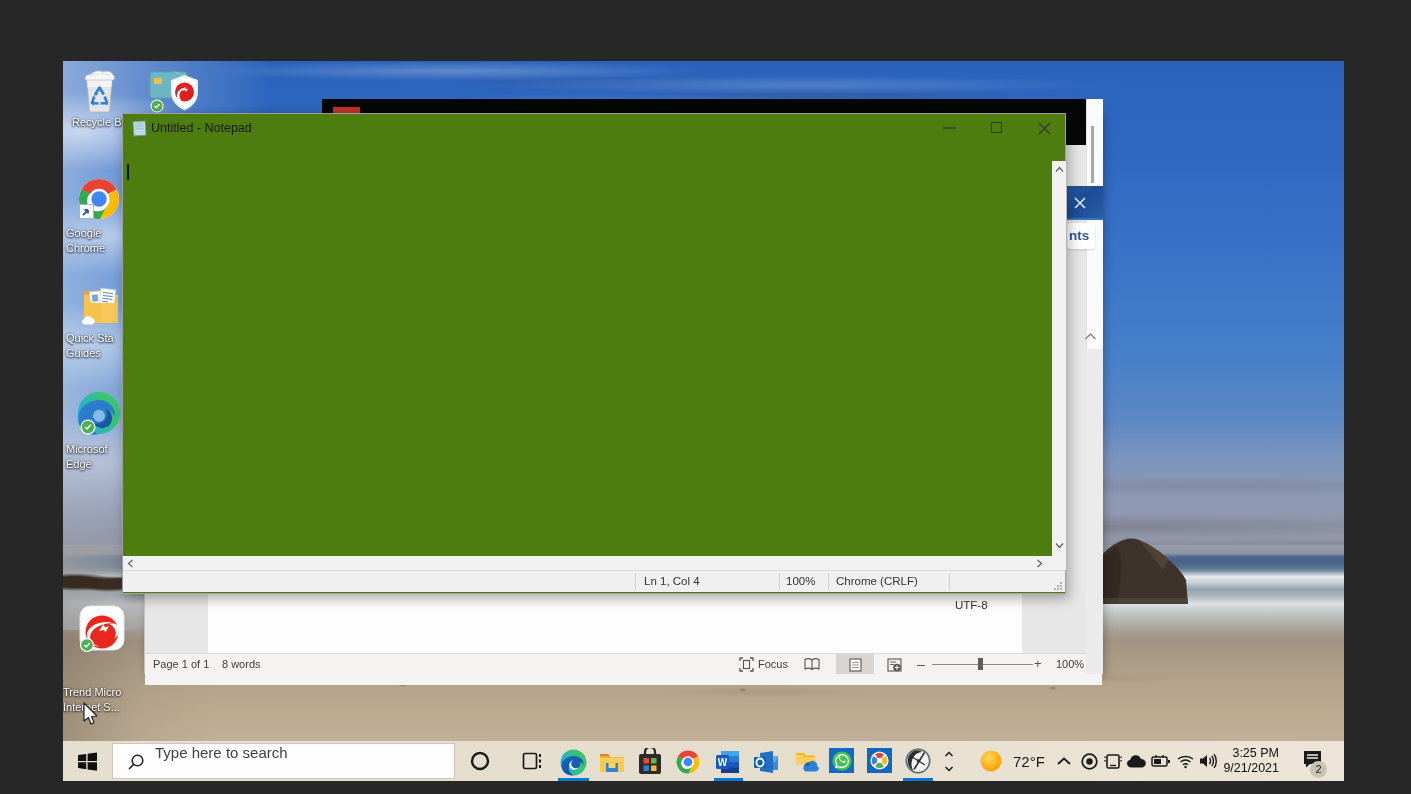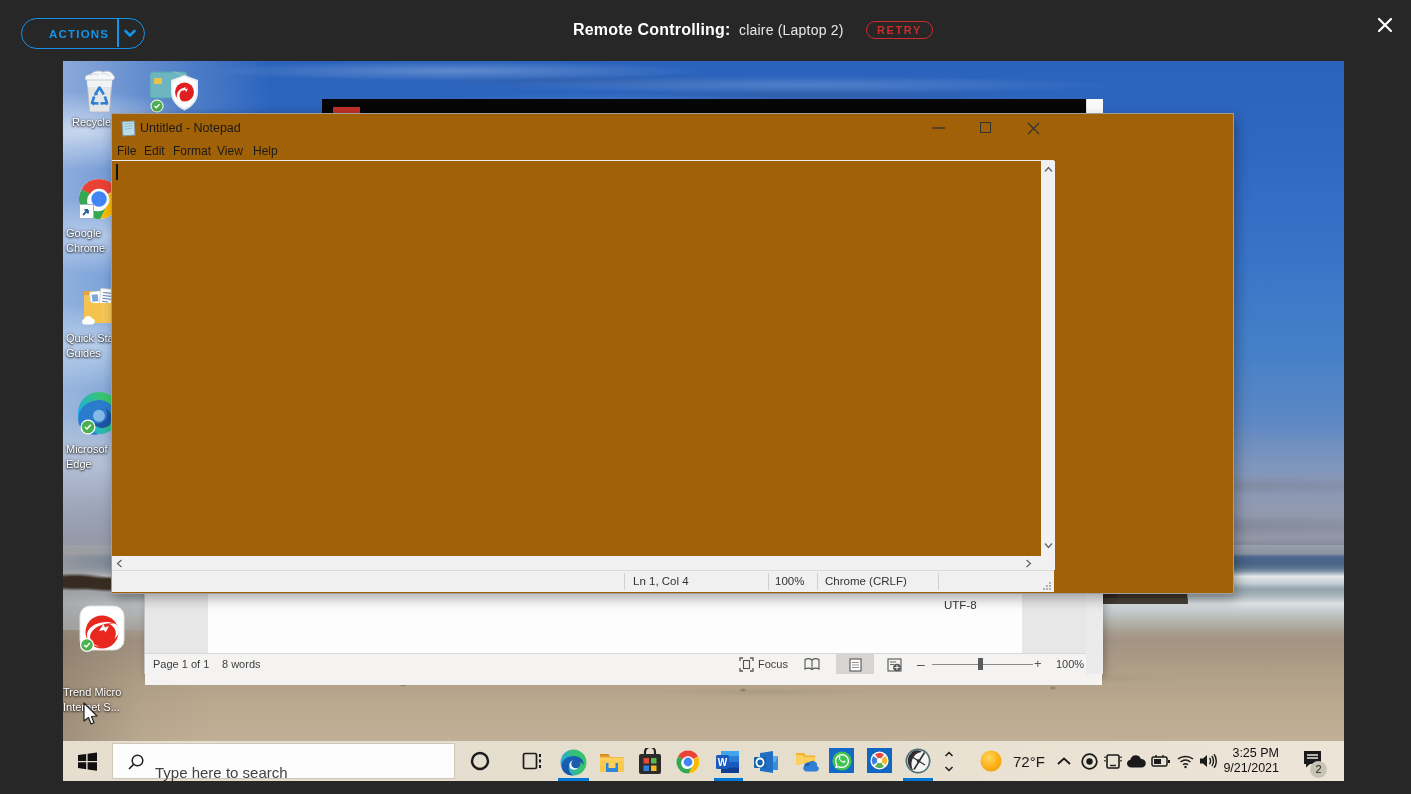--- a/index.html
+++ b/index.html
@@ -76,49 +76,34 @@
   .win { position:absolute; background:#fff; }
 
   
   #word { left:81px; top:52px; width:959px; height:561px; background:#e7e7e7;
     border:1px solid #c3c3c3; box-shadow:2px 3px 8px rgba(0,0,0,0.25); }
   #wpage { position:absolute; left:63px; top:0; width:814px; height:539px; background:#fdfdfd; }
   #wstatus { position:absolute; left:0; top:539px; width:957px; height:32px; background:#f4f3f2;
     border-top:1px solid #d8d8d8; font-size:11px; color:#3d3d3d; }
 
   
-  #notepad { left:48px; top:52px; width:1123px; height:481px; background:#a16207;
+  #notepad { left:59px; top:52px; width:944px; height:481px; background:#4d7c0f;
     border:1px solid #9f9f9f; box-shadow:3px 5px 12px rgba(0,0,0,0.3); }
 
   
   #taskbar { position:absolute; left:0; top:680px; width:1281px; height:40px;
     background:linear-gradient(90deg, #e6dfd0 0%, #e5decd 60%, #e9e1d2 72%, #ece4d6 100%); }
 
   .dlabel { position:absolute; text-align:left; font-size:11px; color:#fff;
     text-shadow:0 1px 2px rgba(0,0,0,0.85), 0 0 3px rgba(0,0,0,0.6); line-height:14.5px; }
 </style>
 </head>
 <body>
 <div id="stage">
 
-  <div id="topbar">
-    <div id="actbtn">
-      <div class="lbl">ACTIONS</div>
-      <div class="div"></div>
-      <svg width="14" height="11" viewBox="0 0 14 11">
-          <path d="M2.5 3 L7 7.5 L11.5 3" fill="none" stroke="#1593e8" stroke-width="2.6" stroke-linecap="round" stroke-linejoin="round"></path>
-        </svg>
-    </div>
-    <div id="rtitle">Remote Controlling:</div>
-    <div id="rname">claire (Laptop 2)</div>
-    <div id="retry">RETRY</div>
-    <svg id="topx" width="16" height="16" viewBox="0 0 16 16">
-        <path d="M2 2 L14 14 M14 2 L2 14" stroke="#fff" stroke-width="2.2" stroke-linecap="round"></path>
-      </svg>
-  </div>
 
   <div id="desktop">
     <div id="sky"></div>
     <div id="clouds"></div>
     <div id="hazeband"></div>
     <div id="ocean"></div>
     <div id="sand"></div>
     <div id="lrocks"></div>
     <svg id="rrock" class="abs" style="left:1030px; top:475px;" width="100" height="68" viewBox="0 0 100 68">
       <path d="M0 68 L0 30 C6 22 12 14 22 8 C30 3 38 1 46 4 C58 9 68 16 76 24 C84 31 90 38 93 44 L95 68 Z" fill="#3d332a"></path>
@@ -297,27 +282,20 @@
       </svg>
       <span class="abs" style="left:28px;top:7px;font-size:12.5px;color:#1a1a1a;">Untitled - Notepad</span>
       <svg class="abs" style="left:820px;top:13px;" width="14" height="2" viewBox="0 0 14 2">
           <path d="M0 1 L13 1" stroke="#333" stroke-width="1.3"></path>
         </svg>
       <div class="abs" style="left:868px;top:8px;width:11px;height:11px;border:1.3px solid #333;"></div>
       <svg class="abs" style="left:915px;top:8px;" width="13" height="13" viewBox="0 0 13 13">
           <path d="M1 1 L12 12 M12 1 L1 12" stroke="#333" stroke-width="1.2"></path>
         </svg>
 
-      <div class="abs" style="left:0;top:28px;width:942px;height:19px;border-bottom:1px solid #ececec;font-size:12px;color:#1a1a1a;">
-        <span class="abs" style="left:5px;top:2px;">File</span>
-        <span class="abs" style="left:32px;top:2px;">Edit</span>
-        <span class="abs" style="left:61px;top:2px;">Format</span>
-        <span class="abs" style="left:105px;top:2px;">View</span>
-        <span class="abs" style="left:141px;top:2px;">Help</span>
-      </div>
 
       <div class="abs" style="left:4px;top:50px;width:1.5px;height:16px;background:#111;"></div>
 
       <div class="abs" style="left:929px;top:47px;width:14px;height:395px;background:#f1f1f1;">
         <svg class="abs" style="left:3px;top:5px;" width="9" height="7" viewBox="0 0 9 7">
             <path d="M1 5.5 L4.5 1.5 L8 5.5" stroke="#606060" stroke-width="1.2" fill="none"></path>
           </svg>
         <svg class="abs" style="left:3px;top:381px;" width="9" height="7" viewBox="0 0 9 7">
             <path d="M1 1.5 L4.5 5.5 L8 1.5" stroke="#606060" stroke-width="1.2" fill="none"></path>
           </svg>
@@ -362,21 +340,21 @@
           <path d="M0 10.3 L8.2 10.3 L8.2 17.2 L0 16.1 Z"></path>
           <path d="M9.6 10.3 L19 10.3 L19 18.7 L9.6 17.4 Z"></path>
         </g>
       </svg>
 
       <div class="abs" style="left:49px;top:2px;width:343px;height:36px;background:#fdfdfd;border:1px solid #cfc8ba;">
         <svg class="abs" style="left:14px;top:9px;" width="18" height="18" viewBox="0 0 18 18">
           <circle cx="10.5" cy="7.5" r="5.3" fill="none" stroke="#222" stroke-width="1.5"></circle>
           <path d="M6.6 11.4 L2 16" stroke="#222" stroke-width="1.5"></path>
         </svg>
-        <span class="abs" style="left:42px;top:20px;font-size:15px;color:#424242;text-align:right;">Type here to search</span>
+        <span class="abs" style="left:42px;top:0;font-size:15px;color:#424242;text-align:right;">Type here to search</span>
       </div>
 
       <svg class="abs" style="left:407px;top:10px;" width="20" height="20" viewBox="0 0 20 20">
         <circle cx="10" cy="10" r="8" fill="none" stroke="#1a1a1a" stroke-width="2.4"></circle>
       </svg>
 
       <svg class="abs" style="left:459px;top:11px;" width="20" height="18" viewBox="0 0 20 18">
         <rect x="1.5" y="1.5" width="13" height="15" rx="1.5" fill="none" stroke="#1a1a1a" stroke-width="1.7"></rect>
         <g fill="#1a1a1a">
             <rect x="17" y="2" width="2" height="3"></rect>

